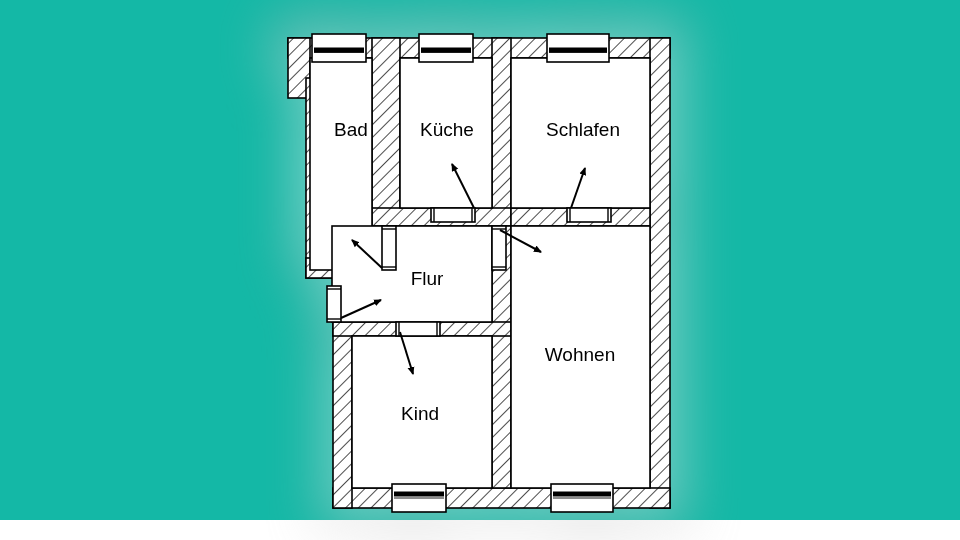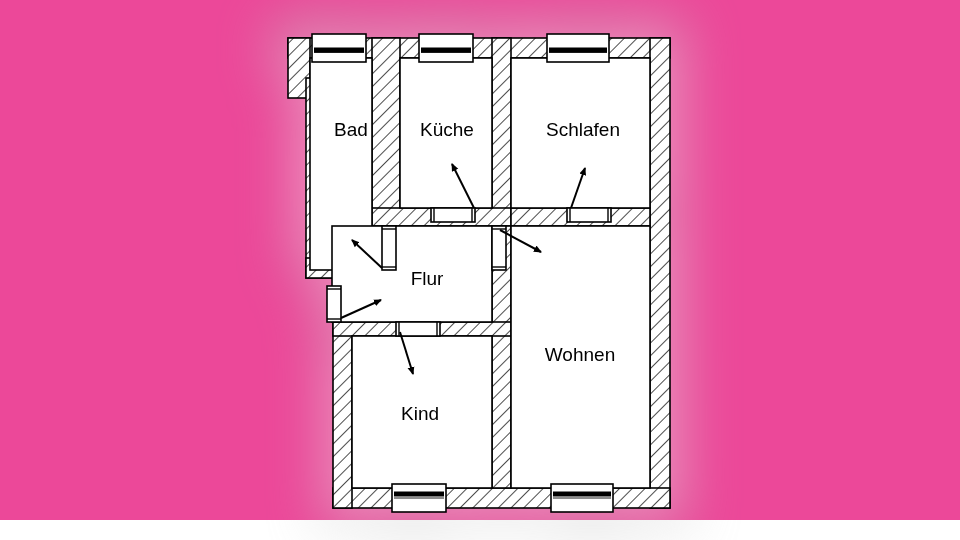--- a/index.html
+++ b/index.html
@@ -11,21 +11,21 @@
   body {
     width: 960px;
     height: 540px;
     overflow: hidden;
     font-family: "Liberation Sans", sans-serif;
   }
   #stage {
     position: relative;
     width: 960px;
     height: 520px;
-    background: #ec4899;
+    background: #14b8a6;
   }
   
   #backdrop {
     position: absolute;
     left: 0; top: 0;
     width: 960px; height: 540px;
     overflow: hidden;
   }
   #backdrop svg {
     position: absolute;

